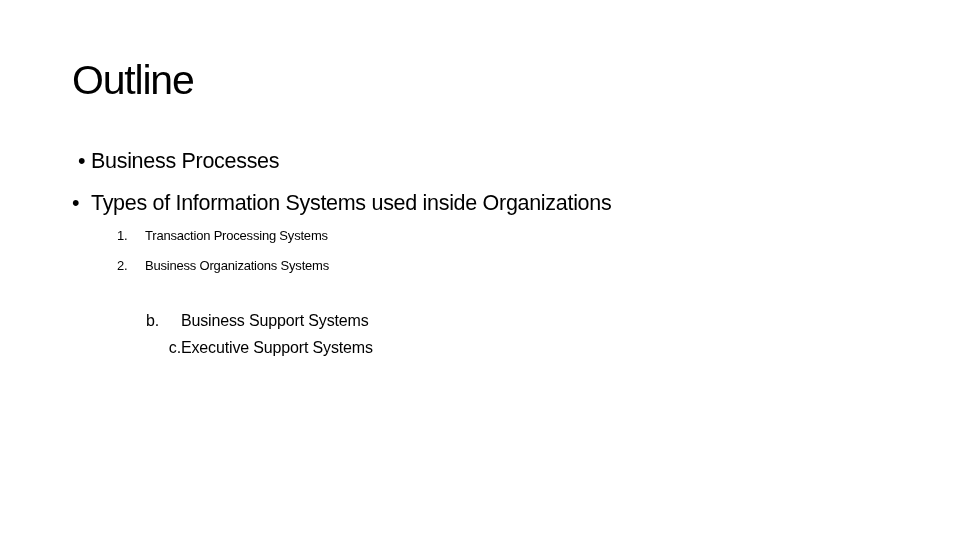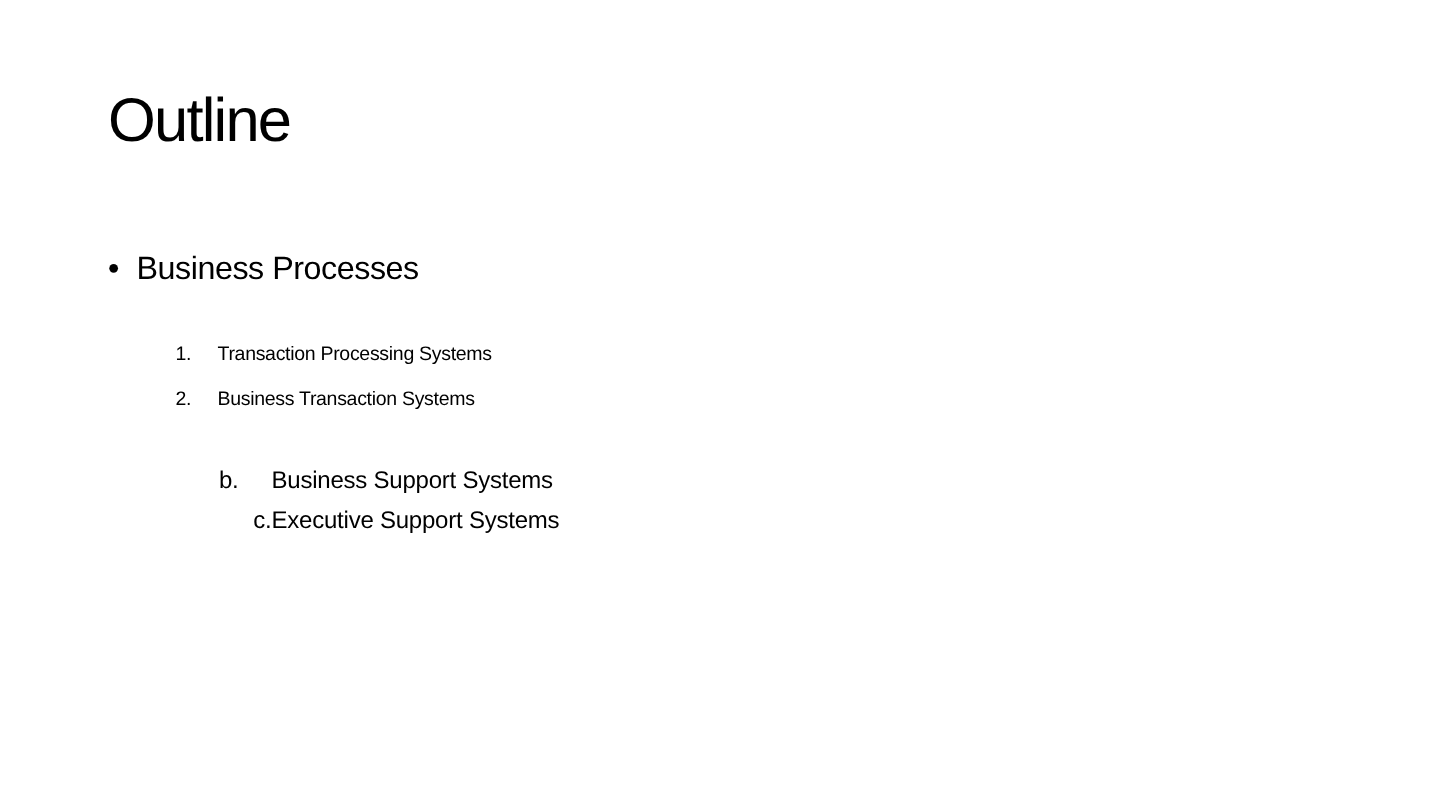--- a/index.html
+++ b/index.html
@@ -67,29 +67,32 @@
       display: inline-block;
       width: 35px;
     }
   </style>
 </head>
 <body>
 
 <div class="slide">
   <h1 class="title">Outline</h1>
 
-  <div class="l1" style="top:165px;">
+  <div class="l1" style="top:147px;text-align:center;">
     <span class="bullet">•</span><span>Business Processes</span>
+  </div>
+  <div class="l1" style="top:189px;">
+    <span class="bullet">•</span><span>Types of Information Systems used inside Organizations</span>
   </div>
 
   <div class="l2" style="top:223px;">
     <span class="num">1.</span><span>Transaction Processing Systems</span>
   </div>
   <div class="l2" style="top:253px;">
-    <span class="num">2.</span><span>Business Transaction Systems</span>
+    <span class="num">2.</span><span>Business Organizations Systems</span>
   </div>
 
   <div class="l3" style="top:310px;">
     <span class="let">b.</span><span>Business Support Systems</span>
   </div>
   <div class="l3" style="top:337px;text-align:right;">
     <span class="let">c.</span><span>Executive Support Systems</span>
   </div>
 </div>
 

